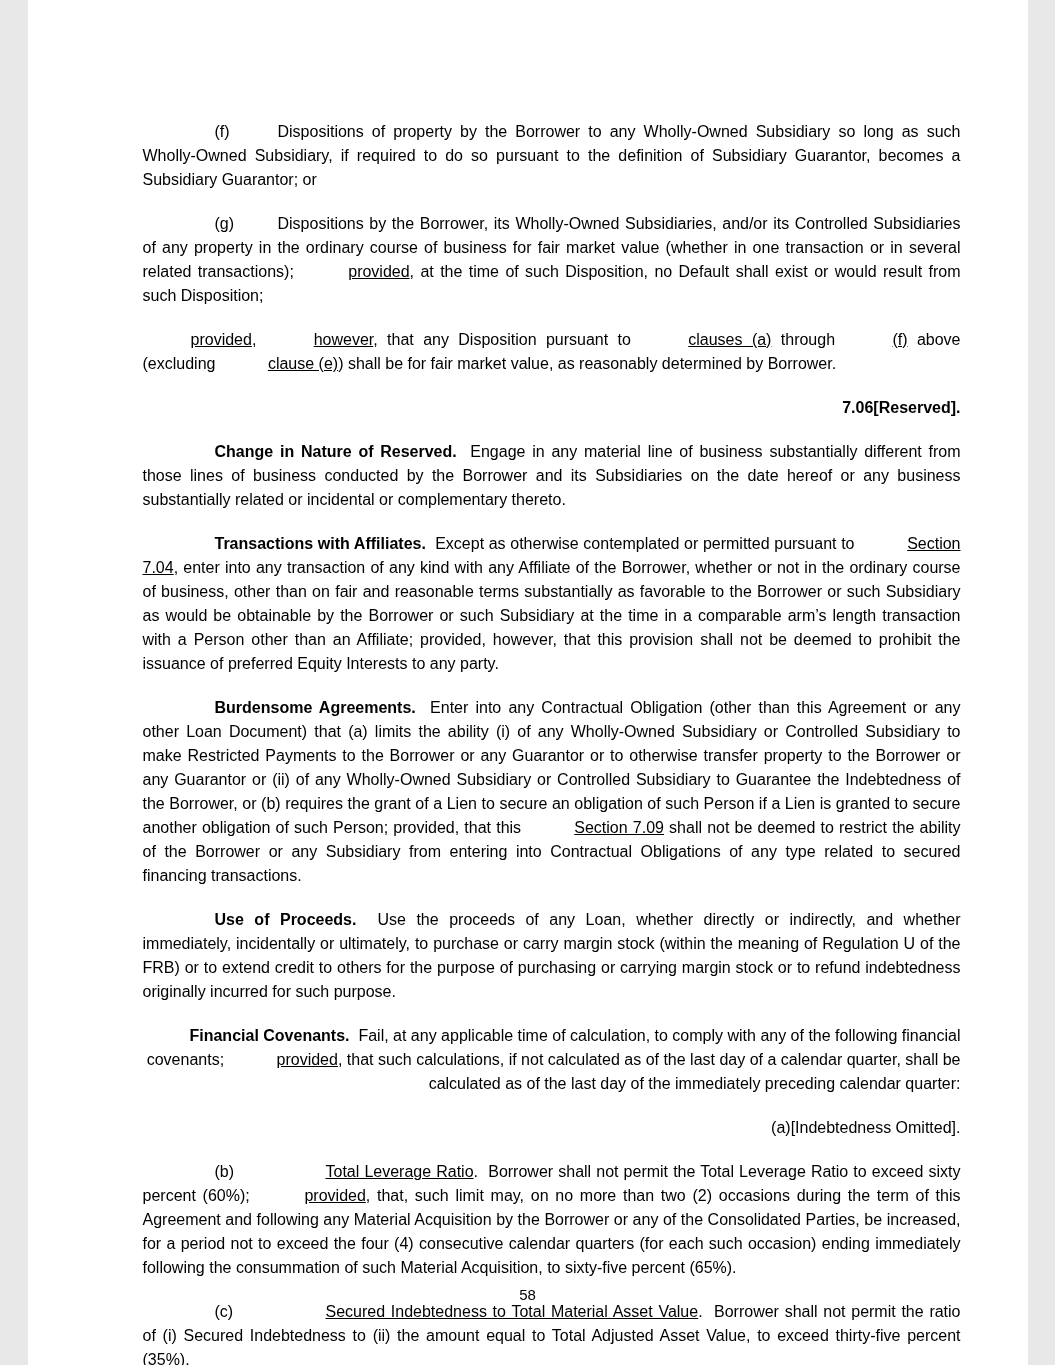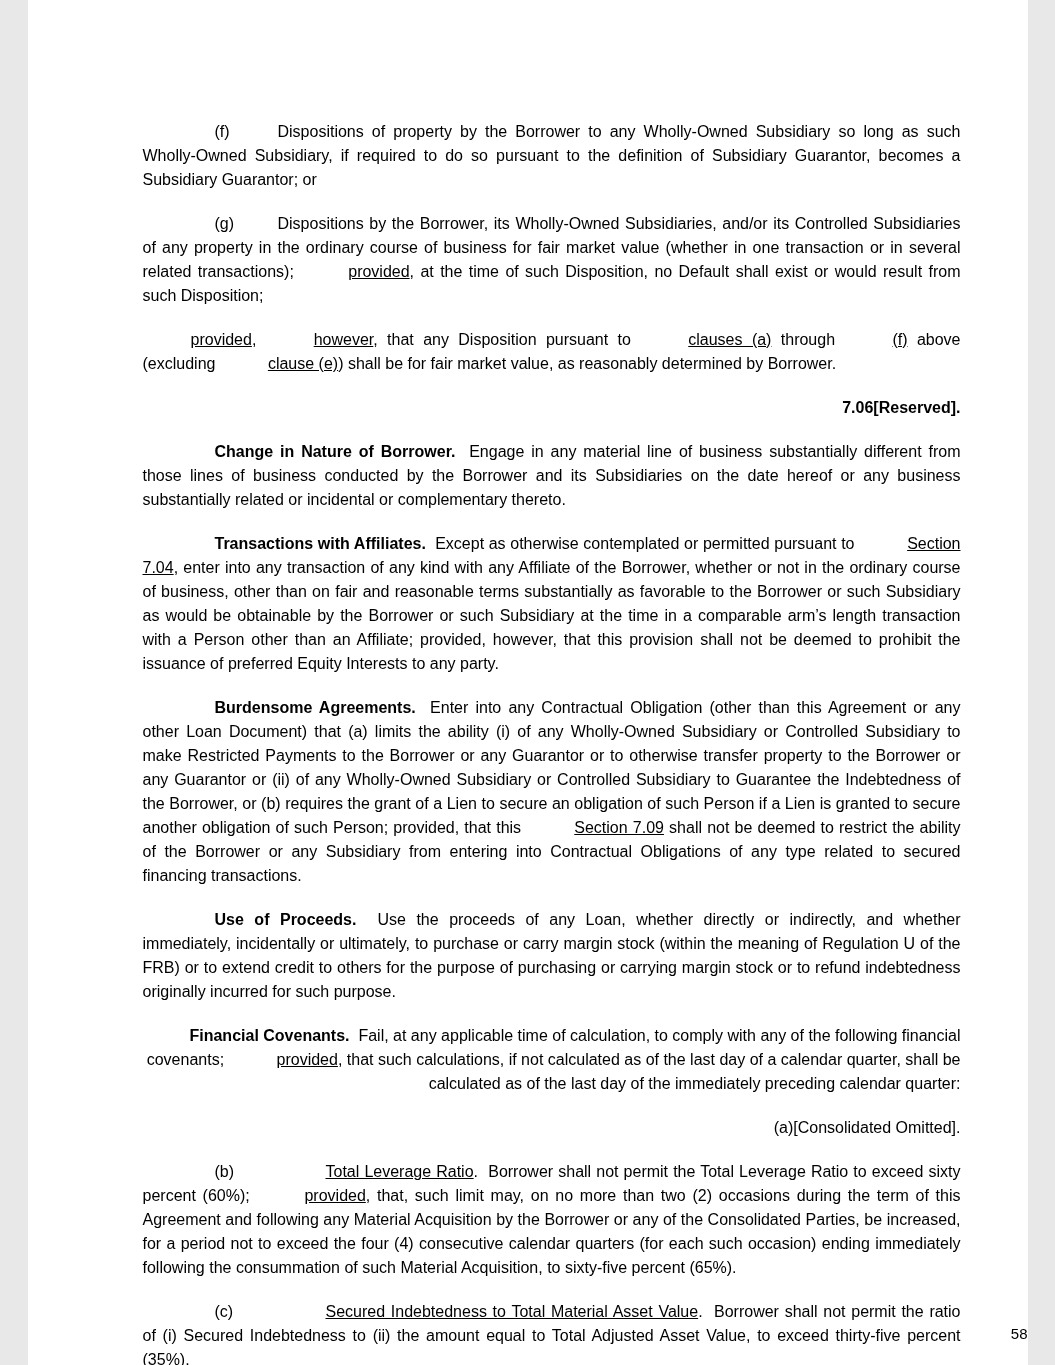--- a/index.html
+++ b/index.html
@@ -37,37 +37,36 @@
     width: 63px;
     text-indent: 0;
   }
   .bold { font-weight: bold; }
   .underline { text-decoration: underline; margin-left: 48px; }
   .page-number {
     position: absolute;
     left: 0;
     right: 0;
     top: 1283px;
-    text-align: right;
+    text-align: center;
     font-size: 15px;
-    margin-top: 39px;
   }
 </style>
 </head>
 <body>
 
 <div class="page">
   <div class="content" id="doc-content">
       <p class="para indent justify"><span class="label">(f)</span><span>Dispositions of property by the Borrower to any Wholly-Owned Subsidiary so long as such Wholly-Owned Subsidiary, if required to do so pursuant to the definition of Subsidiary Guarantor, becomes a Subsidiary Guarantor; or</span></p>
       <p class="para indent justify"><span class="label">(g)</span><span>Dispositions by the Borrower, its Wholly-Owned Subsidiaries, and/or its Controlled Subsidiaries of any property in the ordinary course of business for fair market value (whether in one transaction or in several related transactions); </span><span class="underline">provided</span><span>, at the time of such Disposition, no Default shall exist or would result from such Disposition;</span></p>
       <p class="para justify"><span class="underline">provided</span><span>, </span><span class="underline">however</span><span>, that any Disposition pursuant to </span><span class="underline">clauses (a)</span><span> through </span><span class="underline">(f)</span><span> above (excluding </span><span class="underline">clause (e)</span><span>) shall be for fair market value, as reasonably determined by Borrower.</span></p>
       <p class="para indent left"><span class="label bold">7.06</span><span class="bold">[Reserved].</span></p>
-      <p class="para indent justify"><span class="bold">Change in Nature of Borrower.</span><span>&nbsp; Engage in any material line of business substantially different from those lines of business conducted by the Borrower and its Subsidiaries on the date hereof or any business substantially related or incidental or complementary thereto.</span></p>
+      <p class="para indent justify"><span class="bold">Change in Nature of Reserved.</span><span>&nbsp; Engage in any material line of business substantially different from those lines of business conducted by the Borrower and its Subsidiaries on the date hereof or any business substantially related or incidental or complementary thereto.</span></p>
       <p class="para indent justify"><span class="bold">Transactions with Affiliates.</span><span>&nbsp; Except as otherwise contemplated or permitted pursuant to </span><span class="underline">Section 7.04</span><span>, enter into any transaction of any kind with any Affiliate of the Borrower, whether or not in the ordinary course of business, other than on fair and reasonable terms substantially as favorable to the Borrower or such Subsidiary as would be obtainable by the Borrower or such Subsidiary at the time in a comparable arm’s length transaction with a Person other than an Affiliate; provided, however, that this provision shall not be deemed to prohibit the issuance of preferred Equity Interests to any party.</span></p>
       <p class="para indent justify"><span class="bold">Burdensome Agreements.</span><span>&nbsp; Enter into any Contractual Obligation (other than this Agreement or any other Loan Document) that (a) limits the ability (i) of any Wholly-Owned Subsidiary or Controlled Subsidiary to make Restricted Payments to the Borrower or any Guarantor or to otherwise transfer property to the Borrower or any Guarantor or (ii) of any Wholly-Owned Subsidiary or Controlled Subsidiary to Guarantee the Indebtedness of the Borrower, or (b) requires the grant of a Lien to secure an obligation of such Person if a Lien is granted to secure another obligation of such Person; provided, that this </span><span class="underline">Section 7.09</span><span> shall not be deemed to restrict the ability of the Borrower or any Subsidiary from entering into Contractual Obligations of any type related to secured financing transactions.</span></p>
       <p class="para indent justify"><span class="bold">Use of Proceeds.</span><span>&nbsp; Use the proceeds of any Loan, whether directly or indirectly, and whether immediately, incidentally or ultimately, to purchase or carry margin stock (within the meaning of Regulation U of the FRB) or to extend credit to others for the purpose of purchasing or carrying margin stock or to refund indebtedness originally incurred for such purpose.</span></p>
       <p class="para left"><span class="bold">Financial Covenants.</span><span>&nbsp; Fail, at any applicable time of calculation, to comply with any of the following financial covenants; </span><span class="underline">provided</span><span>, that such calculations, if not calculated as of the last day of a calendar quarter, shall be calculated as of the last day of the immediately preceding calendar quarter:</span></p>
-      <p class="para indent left"><span class="label">(a)</span><span>[Consolidated Omitted].</span></p>
+      <p class="para indent left"><span class="label">(a)</span><span>[Indebtedness Omitted].</span></p>
       <p class="para indent justify"><span class="label">(b)</span><span class="underline">Total Leverage Ratio</span><span>.&nbsp; Borrower shall not permit the Total Leverage Ratio to exceed sixty percent (60%); </span><span class="underline">provided</span><span>, that, such limit may, on no more than two (2) occasions during the term of this Agreement and following any Material Acquisition by the Borrower or any of the Consolidated Parties, be increased, for a period not to exceed the four (4) consecutive calendar quarters (for each such occasion) ending immediately following the consummation of such Material Acquisition, to sixty-five percent (65%).</span></p>
       <p class="para indent justify"><span class="label">(c)</span><span class="underline">Secured Indebtedness to Total Material Asset Value</span><span>.&nbsp; Borrower shall not permit the ratio of (i) Secured Indebtedness to (ii) the amount equal to Total Adjusted Asset Value, to exceed thirty-five percent (35%).</span></p>
     </div>
   <div class="page-number">58</div>
 </div>
 
 </body></html>

